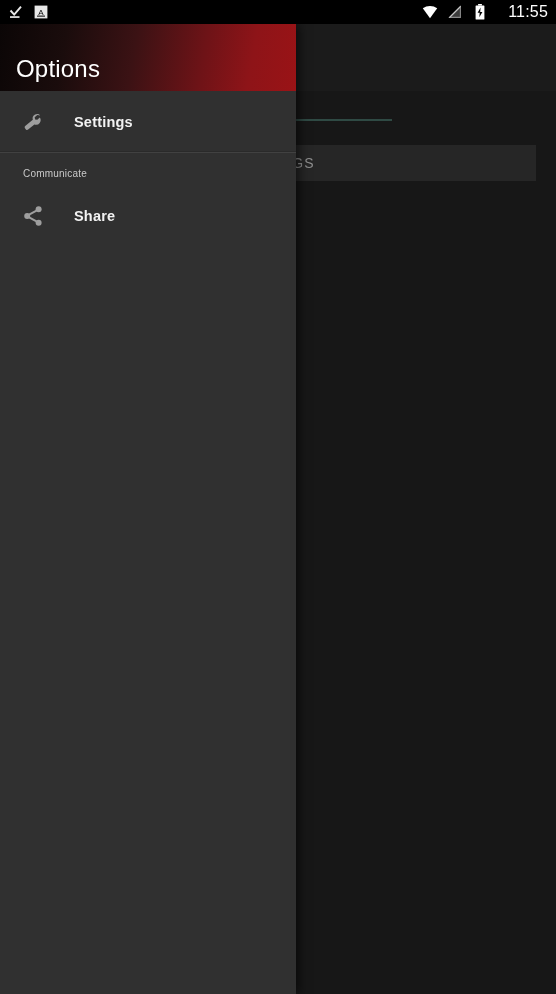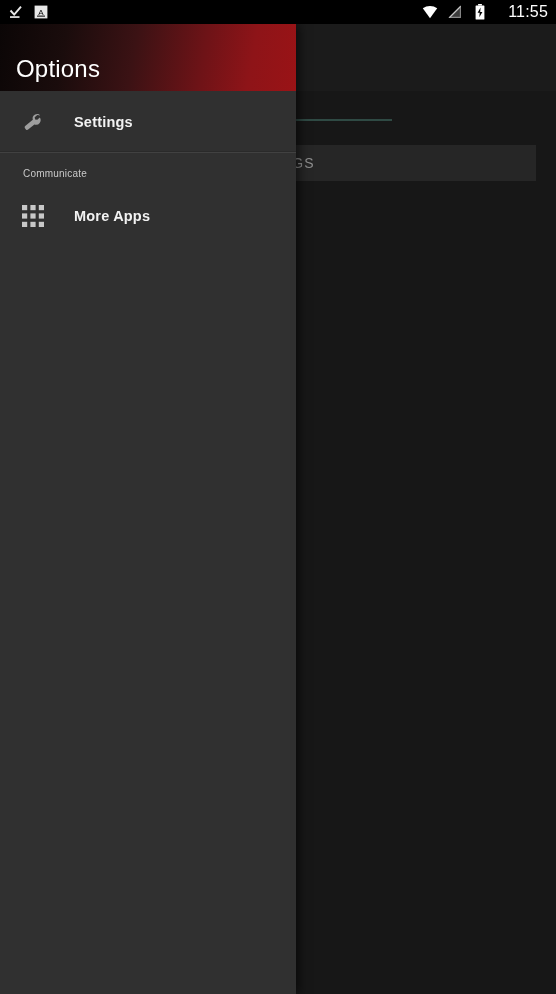--- a/index.html
+++ b/index.html
@@ -195,39 +195,32 @@
         </svg>
       </span>
       <span class="menu-label">Settings</span>
     </div>
 
     <div class="drawer-divider"></div>
 
     <div class="section-header">Communicate</div>
 
 
-
     <div class="menu-item">
       <span class="menu-icon">
-        <svg width="22" height="22" viewBox="0 0 22 22" aria-hidden="true">
-          <g fill="#c8c8c8">
-            <rect x="0" y="0" width="5.2" height="5.2"></rect>
-            <rect x="8.4" y="0" width="5.2" height="5.2"></rect>
-            <rect x="16.8" y="0" width="5.2" height="5.2"></rect>
-            <rect x="0" y="8.4" width="5.2" height="5.2"></rect>
-            <rect x="8.4" y="8.4" width="5.2" height="5.2"></rect>
-            <rect x="16.8" y="8.4" width="5.2" height="5.2"></rect>
-            <rect x="0" y="16.8" width="5.2" height="5.2"></rect>
-            <rect x="8.4" y="16.8" width="5.2" height="5.2"></rect>
-            <rect x="16.8" y="16.8" width="5.2" height="5.2"></rect>
-          </g>
-        </svg>
-      </span>
-      <span class="menu-label">More Apps</span>
-    </div>
+        <svg width="24" height="24" viewBox="0 0 24 24" aria-hidden="true">
+          <path d="M8.1 10.6 15.5 6.6M8.1 13.4 15.5 17.4" stroke="#9e9e9e" stroke-width="2" fill="none"></path>
+          <circle cx="17.6" cy="5.3" r="3" fill="#9e9e9e"></circle>
+          <circle cx="6.2" cy="12" r="3" fill="#9e9e9e"></circle>
+          <circle cx="17.6" cy="18.7" r="3" fill="#9e9e9e"></circle>
+        </svg>
+      </span>
+      <span class="menu-label">Share</span>
+    </div>
+
 
 
   </div>
 
   <div id="status-bar">
     <div class="sb-left">
       <span class="sb-icon">
         <svg width="16" height="16" viewBox="0 0 16 16" aria-hidden="true">
           <path d="M2.5 6.5 6.2 10.6 13 2.6" stroke="#e8e8e8" stroke-width="1.9" fill="none"></path>
           <rect x="2" y="12.2" width="9.5" height="1.7" fill="#e8e8e8"></rect>

